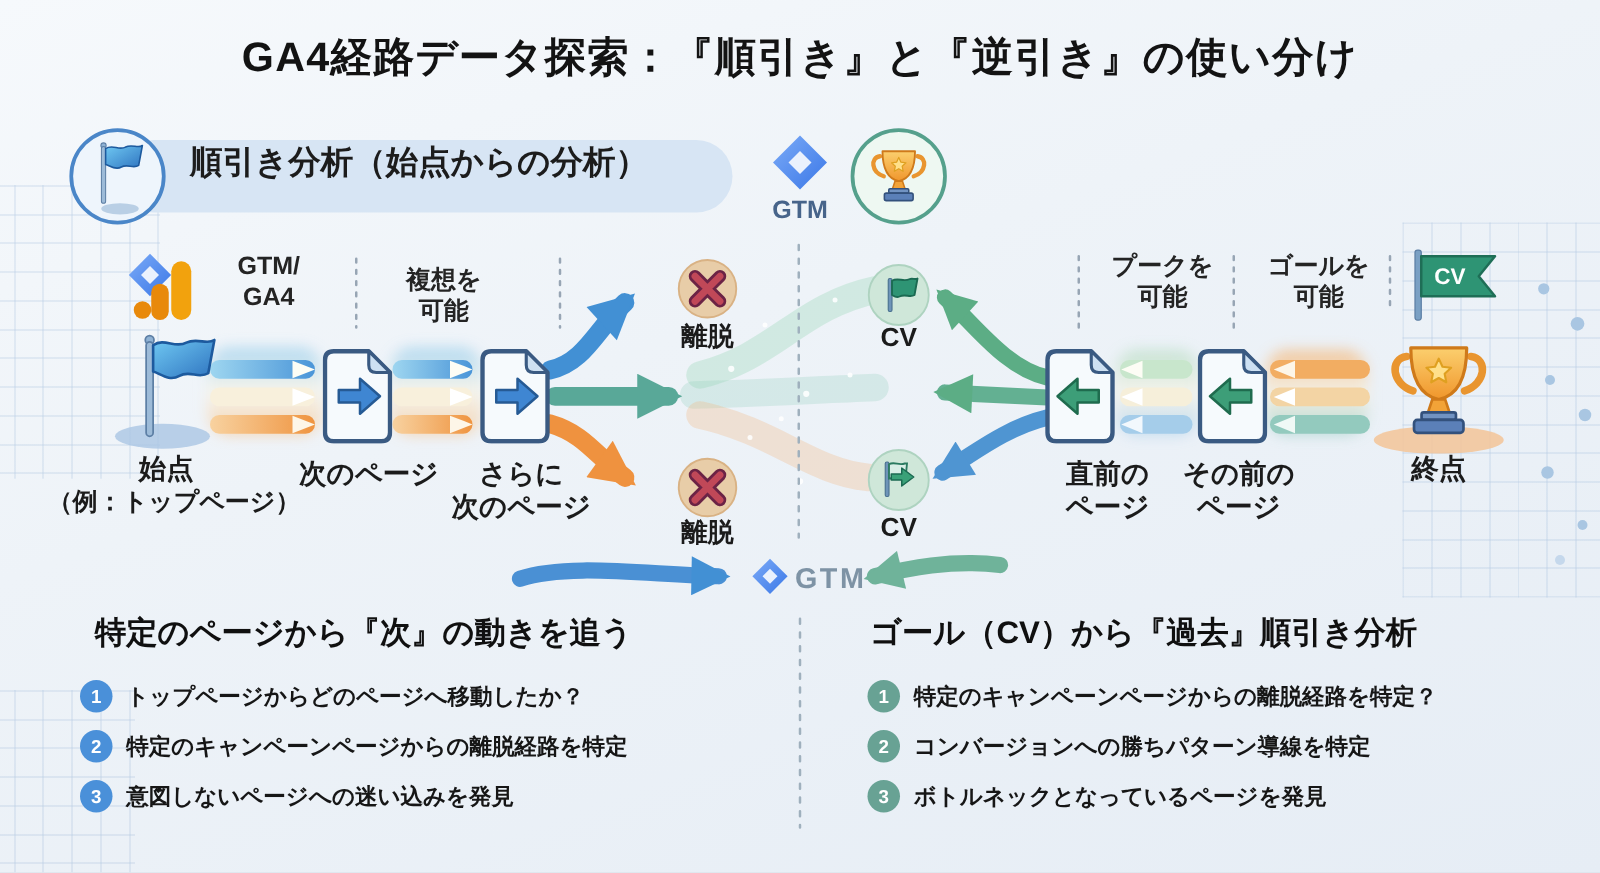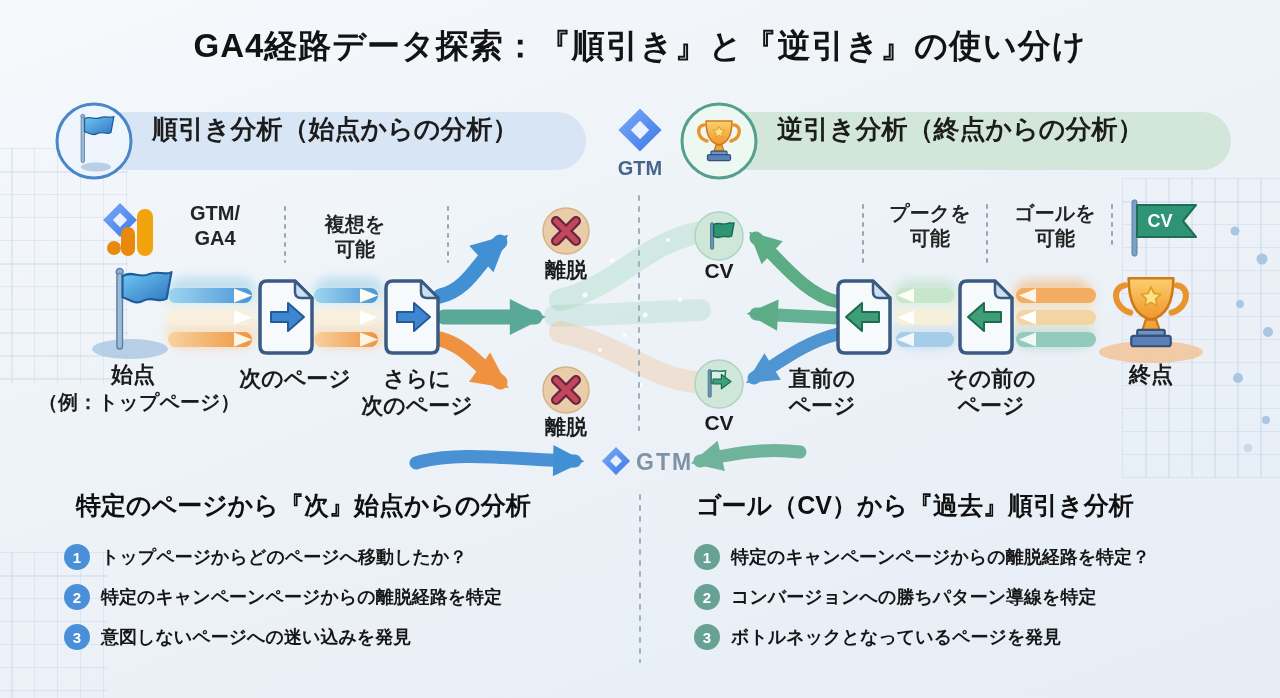--- a/index.html
+++ b/index.html
@@ -48,23 +48,20 @@
 
   <div class="grid g1"></div>
   <div class="grid g2"></div>
   <div class="grid g3"></div>
 
   <div class="title">GA4経路データ探索：『順引き』と『逆引き』の使い分け</div>
 
   <div class="pill pill-f">
     <span>順引き分析（始点からの分析）</span>
   </div>
-  <div class="pill pill-b">
-    <span>逆引き分析（終点からの分析）</span>
-  </div>
 
   <svg class="diagram" width="1280" height="698" viewBox="0 0 1280 698">
     <defs>
       <linearGradient id="gFlag" x1="0" y1="0" x2="1" y2="1">
           <stop offset="0" stop-color="#6fc8f2"></stop>
           <stop offset="1" stop-color="#2f74c0"></stop>
         </linearGradient>
       <linearGradient id="gGtm" x1="0" y1="0" x2="1" y2="1">
           <stop offset="0" stop-color="#7baaf7"></stop>
           <stop offset="1" stop-color="#3b78e7"></stop>
@@ -329,34 +326,34 @@
   <div class="lbl sublbl" style="left:38px;top:390px;width:190px;">（例：トップページ）</div>
   <div class="lbl nodelbl" style="left:235px;top:366px;width:120px;">次のページ</div>
   <div class="lbl nodelbl" style="left:352px;top:366px;width:130px;">
     <span style="display:block">さらに</span>
     <span style="display:block">次のページ</span>
   </div>
   <div class="lbl cvlbl" style="left:536px;top:257px;width:60px;">離脱</div>
   <div class="lbl cvlbl" style="left:536px;top:414px;width:60px;">離脱</div>
   <div class="lbl cvlbl" style="left:689px;top:258px;width:60px;">CV</div>
   <div class="lbl cvlbl" style="left:689px;top:410px;width:60px;">CV</div>
-  <div class="lbl nodelbl" style="left:762px;top:366px;width:120px;text-align:center;">
+  <div class="lbl nodelbl" style="left:826px;top:366px;width:120px;text-align:center;">
     <span style="display:block">直前の</span>
     <span style="display:block">ページ</span>
   </div>
   <div class="lbl nodelbl" style="left:926px;top:366px;width:130px;">
     <span style="display:block">その前の</span>
     <span style="display:block">ページ</span>
   </div>
   <div class="lbl nodelbl" style="left:1103px;top:362px;width:96px;">終点</div>
   <div class="lbl cvflag-txt" style="left:1141px;top:211px;width:38px;">CV</div>
   <div class="lbl gtm-top" style="left:617px;top:156px;width:46px;">GTM</div>
   <div class="lbl gtm-bottom" style="left:636px;top:448px;width:70px;">GTM</div>
 
-  <div class="bhead" style="left:76px;top:489px;">特定のページから『次』始点からの分析</div>
+  <div class="bhead" style="left:76px;top:489px;">特定のページから『次』の動きを追う</div>
   <div class="bhead" style="left:696px;top:489px;">ゴール（CV）から『過去』順引き分析</div>
 
   <div class="item f" style="left:64px;top:544px;">
     <span class="num">1</span>
     <span class="txt">トップページからどのページへ移動したか？</span>
   </div>
   <div class="item f" style="left:64px;top:584px;">
     <span class="num">2</span>
     <span class="txt">特定のキャンペーンページからの離脱経路を特定</span>
   </div>

